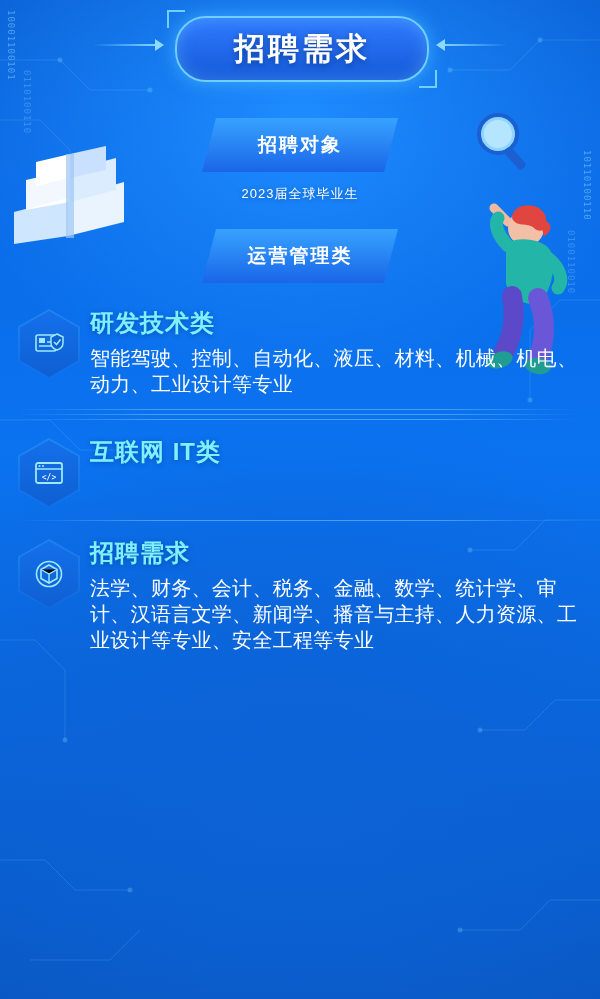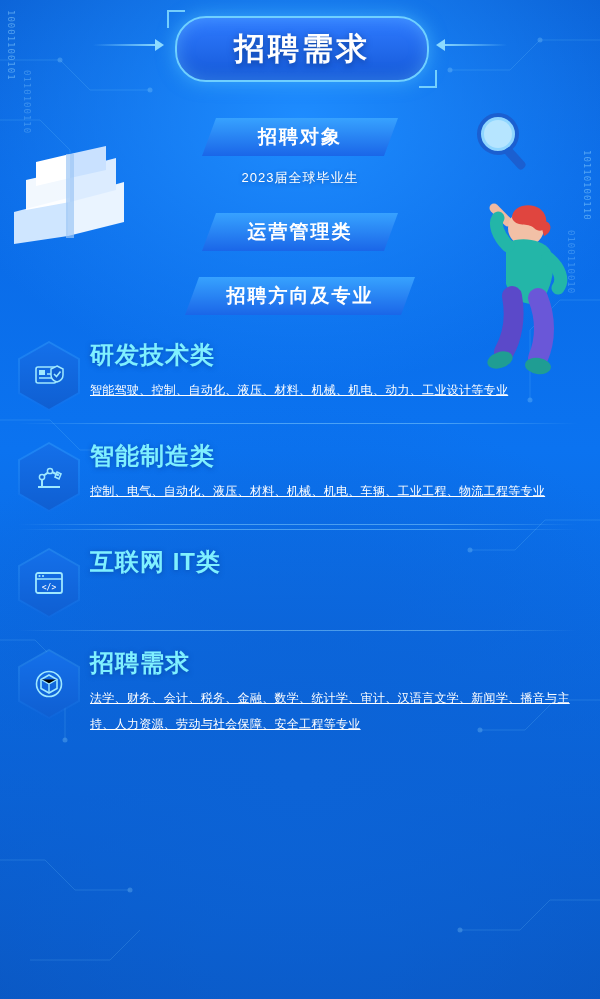--- a/index.html
+++ b/index.html
@@ -97,21 +97,21 @@
     border-bottom: 6px solid transparent;
   }
   .ah-left { left: -20px; border-left: 9px solid #8fdcff; }
   .ah-right { right: -20px; border-right: 9px solid #8fdcff; }
 
   
   .banner {
     position: relative;
     margin: 0 auto;
     width: 196px;
-    height: 38px;
+    height: 54px;
     background: linear-gradient(180deg, #37a2ff 0%, #1a66e8 100%);
     display: flex;
     align-items: center;
     justify-content: center;
     clip-path: polygon(14px 0, 100% 0, calc(100% - 14px) 100%, 0 100%);
     box-shadow: 0 2px 10px rgba(0, 50, 130, 0.3);
   }
   .banner span {
     font-size: 19px;
     font-weight: bold;
@@ -192,25 +192,24 @@
   .cat-body { flex: 1 1 auto; min-width: 0; padding-top: 2px; }
   .cat-title {
     font-size: 24px;
     font-weight: bold;
     color: #7ff0ff;
     letter-spacing: 1px;
     margin-bottom: 6px;
     text-shadow: 0 1px 5px rgba(0, 50, 130, 0.5);
   }
   .cat-desc {
-    font-size: 12px;
+    font-size: 20px;
     line-height: 26px;
     color: #ffffff;
     letter-spacing: 0.3px;
-    text-decoration: underline;
   }
   .divider {
     height: 1px;
     background: linear-gradient(90deg, rgba(150,220,255,0) 0%, rgba(150,220,255,0.45) 25%, rgba(150,220,255,0.45) 75%, rgba(150,220,255,0) 100%);
     margin: -10px 0 14px 0;
   }
 </style>
 </head>
 <body>
 
@@ -299,25 +298,20 @@
     </div>
     <div class="banner-value">2023届全球毕业生</div>
   </div>
 
   <div class="block-2">
     <div class="banner">
       <span>运营管理类</span>
     </div>
   </div>
 
-  <div class="block-3">
-    <div class="banner wide">
-      <span>招聘方向及专业</span>
-    </div>
-  </div>
 
   <div class="categories">
 
     <div class="cat">
       <div class="hexwrap">
         <div class="hex"></div>
         <div class="hex-inner">
           <svg width="30" height="26" viewBox="0 0 30 26">
             <rect x="2" y="4" width="20" height="16" rx="2" fill="none" stroke="#9fe8ff" stroke-width="1.6"></rect>
             <rect x="5" y="7" width="6" height="5" fill="#9fe8ff"></rect>
@@ -327,38 +321,20 @@
           </svg>
         </div>
       </div>
       <div class="cat-body">
         <div class="cat-title">研发技术类</div>
         <div class="cat-desc">智能驾驶、控制、自动化、液压、材料、机械、机电、动力、工业设计等专业</div>
       </div>
     </div>
     <div class="divider"></div>
 
-    <div class="cat">
-      <div class="hexwrap">
-        <div class="hex"></div>
-        <div class="hex-inner">
-          <svg width="30" height="28" viewBox="0 0 30 28">
-            <path d="M4 24 H26" stroke="#9fe8ff" stroke-width="2"></path>
-            <path d="M8 24 V14 L16 8 L24 12" fill="none" stroke="#9fe8ff" stroke-width="2" stroke-linecap="round"></path>
-            <circle cx="8" cy="14" r="2.6" fill="#0f5fd2" stroke="#9fe8ff" stroke-width="1.5"></circle>
-            <circle cx="16" cy="8" r="2.6" fill="#0f5fd2" stroke="#9fe8ff" stroke-width="1.5"></circle>
-            <path d="M23 9 L27 11 L25 16 L21 14 Z" fill="none" stroke="#9fe8ff" stroke-width="1.6"></path>
-          </svg>
-        </div>
-      </div>
-      <div class="cat-body">
-        <div class="cat-title">智能制造类</div>
-        <div class="cat-desc">控制、电气、自动化、液压、材料、机械、机电、车辆、工业工程、物流工程等专业</div>
-      </div>
-    </div>
     <div class="divider"></div>
 
     <div class="divider"></div>
 
     <div class="cat">
       <div class="hexwrap">
         <div class="hex"></div>
         <div class="hex-inner">
           <svg width="32" height="26" viewBox="0 0 32 26">
             <rect x="3" y="3" width="26" height="20" rx="2" fill="none" stroke="#9fe8ff" stroke-width="1.8"></rect>
@@ -381,18 +357,18 @@
         <div class="hex-inner">
           <svg width="30" height="30" viewBox="0 0 30 30">
             <circle cx="15" cy="15" r="12.5" fill="none" stroke="#9fe8ff" stroke-width="1.6"></circle>
             <path d="M15 6 L23 10.5 V19.5 L15 24 L7 19.5 V10.5 Z" fill="none" stroke="#9fe8ff" stroke-width="1.6"></path>
             <path d="M7 10.5 L15 15 L23 10.5 M15 15 V24" stroke="#9fe8ff" stroke-width="1.4"></path>
           </svg>
         </div>
       </div>
       <div class="cat-body">
         <div class="cat-title">招聘需求</div>
-        <div class="cat-desc">法学、财务、会计、税务、金融、数学、统计学、审计、汉语言文学、新闻学、播音与主持、人力资源、劳动与社会保障、安全工程等专业</div>
+        <div class="cat-desc">法学、财务、会计、税务、金融、数学、统计学、审计、汉语言文学、新闻学、播音与主持、人力资源、工业设计等专业、安全工程等专业</div>
       </div>
     </div>
 
   </div>
 </div>
 
 </body></html>

